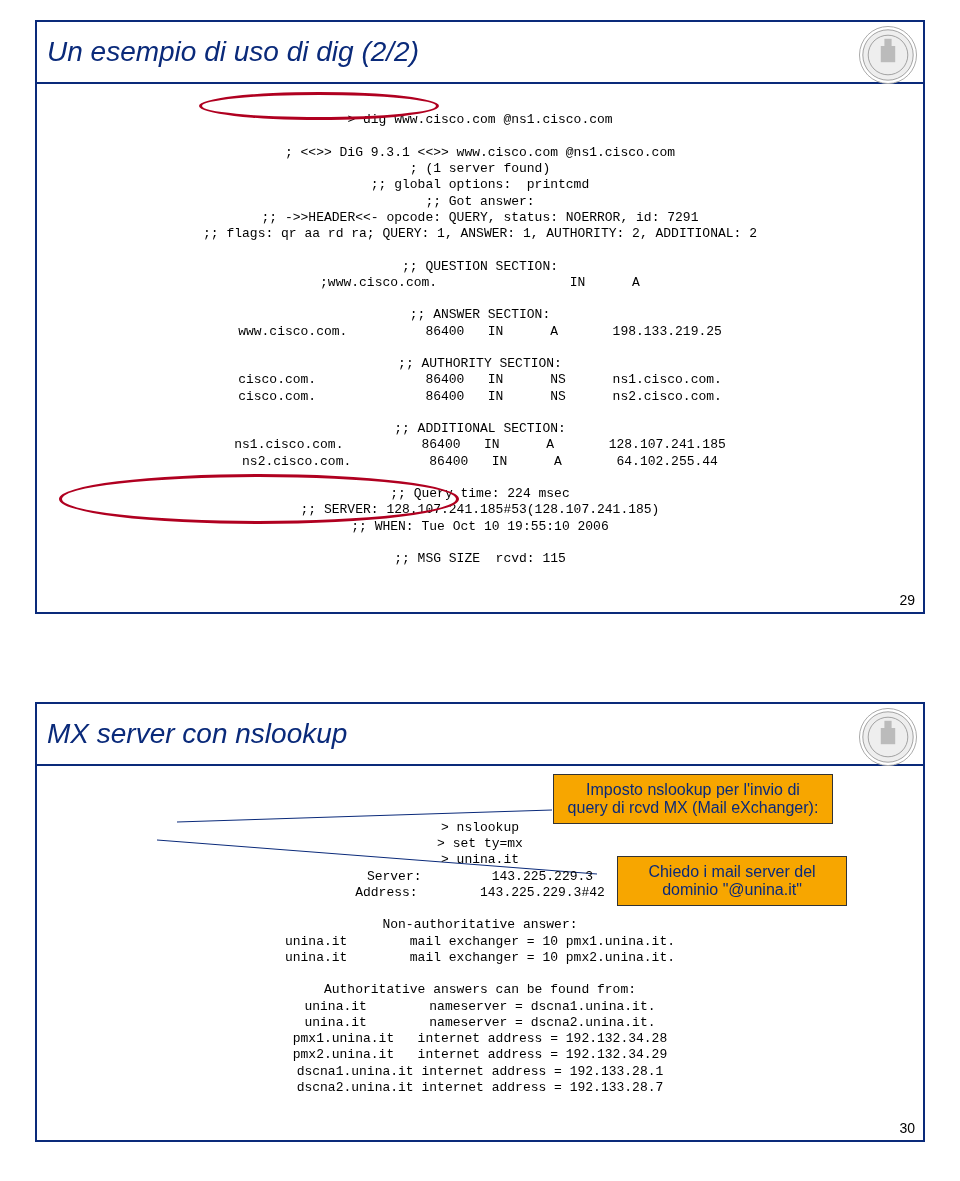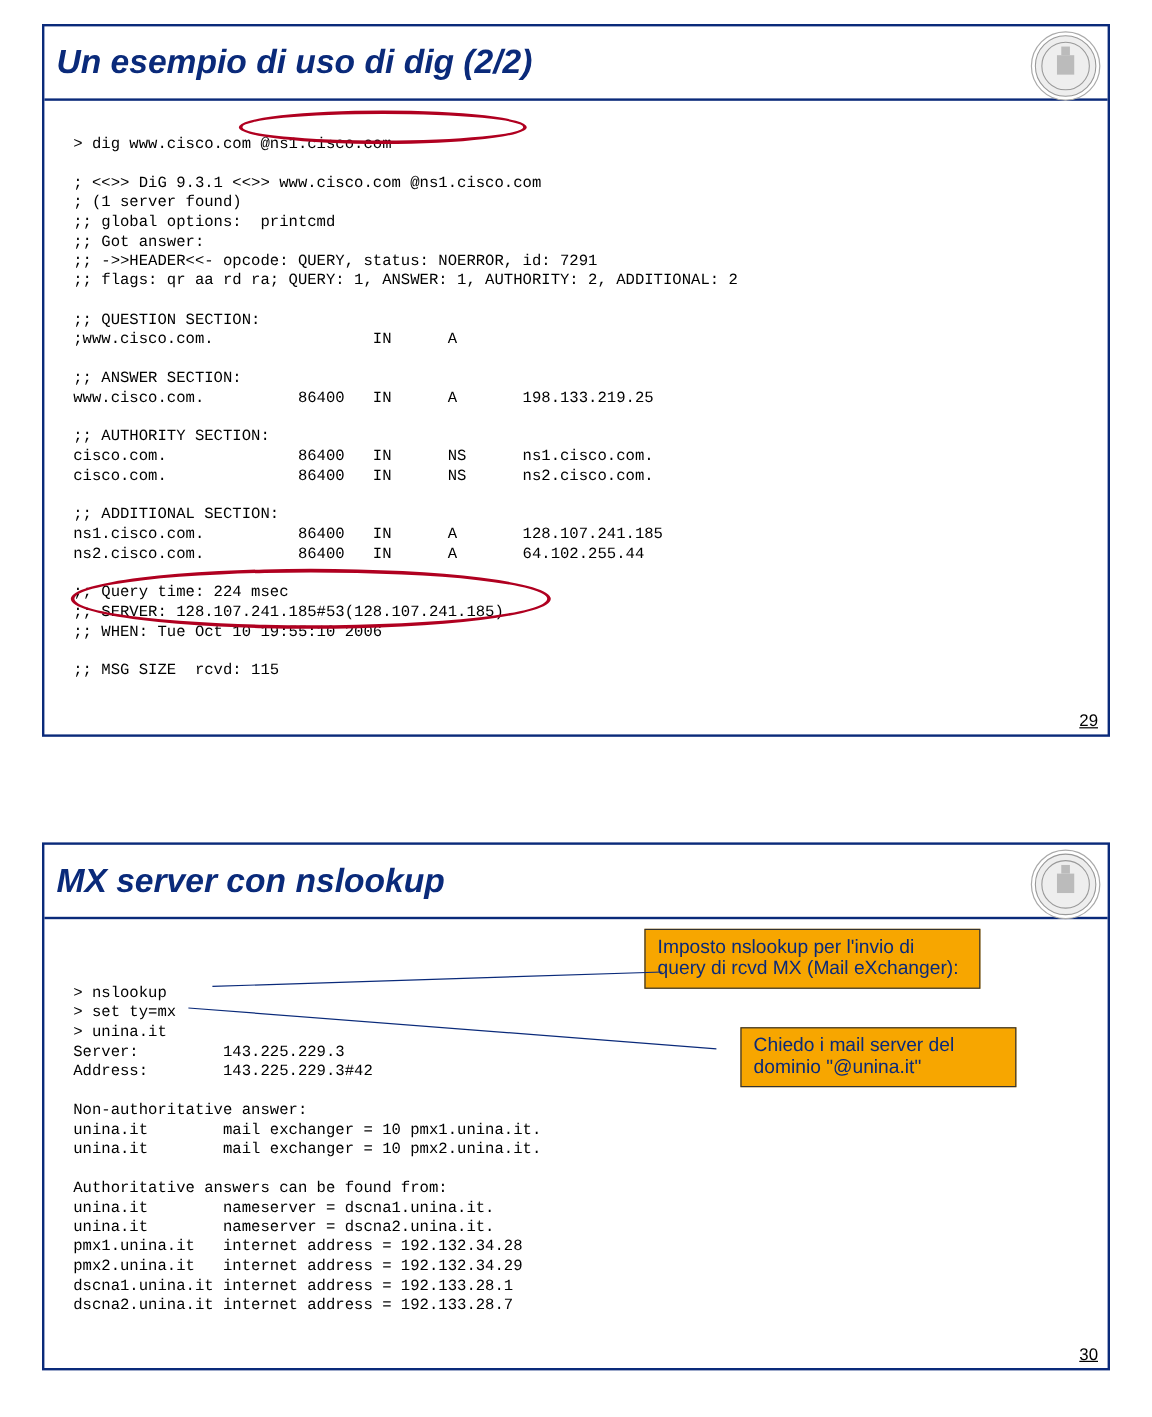--- a/index.html
+++ b/index.html
@@ -21,41 +21,42 @@
     border-bottom: 2px solid #0a2a7a;
     position: relative;
     padding: 8px 8px 8px 8px;
   }
   .slide-title-box {
     display: inline-block;
     padding: 6px 10px 6px 2px;
   }
   .slide-title {
     font-size: 28px;
-    font-weight: bold;
+    font-weight: normal;
     color: #0a2a7a;
     font-style: italic;
   }
   .logo {
     position: absolute;
     top: 4px;
     right: 6px;
     width: 58px;
     height: 58px;
     background: #fff;
     border: 1px solid #aaa;
     border-radius: 50%;
     overflow: hidden;
     display: flex;
     align-items: center;
     justify-content: center;
   }
   .logo svg { width: 54px; height: 54px; }
   .slide-body {
     padding: 12px 24px 28px 24px;
+    text-align: center;
   }
   .code-block {
     font-family: "Courier New", Courier, monospace;
     font-size: 13px;
     line-height: 1.25;
     white-space: pre;
     color: #000;
     position: relative;
   }
   .circ {
@@ -69,21 +70,20 @@
     left: -2px;
     width: 400px;
     height: 50px;
     border-radius: 50%;
   }
   .slide-number {
     position: absolute;
     right: 8px;
     bottom: 4px;
     font-size: 14px;
-    text-decoration: underline;
   }
   .note {
     background: #f7a600;
     border: 1px solid #333;
     padding: 6px 10px;
     font-size: 16px;
     color: #0a2a7a;
     font-weight: normal;
     width: 280px;
   }
@@ -155,21 +155,21 @@
       <svg viewBox="0 0 60 60">
         <circle cx="30" cy="30" r="28" fill="#eee" stroke="#999" stroke-width="1"></circle>
         <circle cx="30" cy="30" r="22" fill="none" stroke="#999" stroke-width="1"></circle>
         <rect x="22" y="20" width="16" height="18" fill="#bbb"></rect>
         <rect x="26" y="12" width="8" height="8" fill="#bbb"></rect>
       </svg>
     </div>
   </div>
   <div class="slide-body" style="position:relative; padding-top:38px;">
 
-    <div class="note" style="position:absolute; right:106px; top:8px;">
+    <div class="note" style="position:absolute; right:90px; top:8px;">
       <div>Imposto nslookup per l'invio di</div>
       <div>query di rcvd MX (Mail eXchanger):</div>
     </div>
     <div class="note" style="position:absolute; right:76px; top:90px; width:230px;">
       <div>Chiedo i mail server del</div>
       <div>dominio "@unina.it"</div>
     </div>
 
     <svg style="position:absolute; left:0; top:0; width:100%; height:200px; pointer-events:none;">
       <line x1="140" y1="56" x2="515" y2="44" stroke="#0a2a7a" stroke-width="1"></line>

